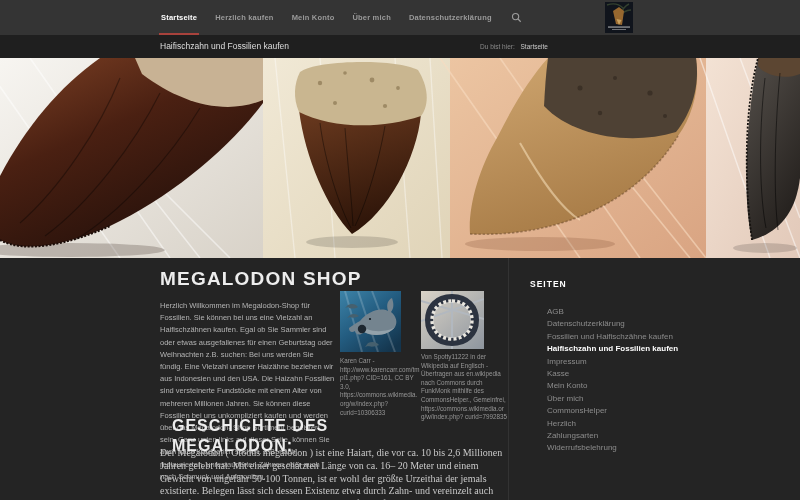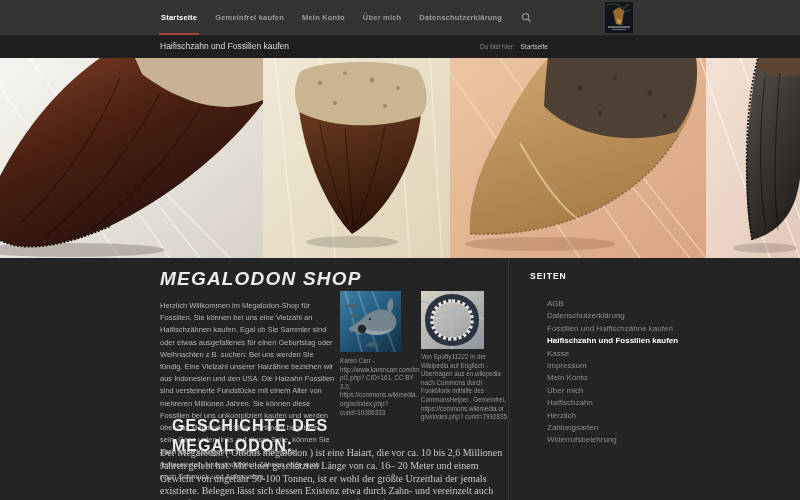--- a/index.html
+++ b/index.html
@@ -24,51 +24,51 @@
   .breadcrumb .crumb-current{color:#c9c9c9;margin-left:4px;cursor:pointer;}
 
   
   .hero{position:absolute;left:0;top:58px;width:800px;height:200px;}
 
   
   .content{position:absolute;left:0;top:258px;width:800px;height:242px;background:#242424;}
   .divider{position:absolute;left:508px;top:258px;width:1px;height:242px;background:#333333;}
 
   .shop-heading{position:absolute;left:160px;top:268px;margin:0;font-size:19px;font-weight:bold;
-    letter-spacing:1.2px;color:#ededed;font-style:italic;}
+    letter-spacing:1.2px;color:#ededed;}
   .intro{position:absolute;left:160px;top:300px;width:176px;font-size:7.5px;line-height:12.2px;color:#b3b3b3;}
 
   .fig-img-left{position:absolute;left:340px;top:291px;width:61px;height:61px;}
   .fig-cap-left{position:absolute;left:340px;top:357px;width:80px;font-size:6.3px;line-height:8.6px;
     color:#969696;word-wrap:break-word;}
   .fig-img-right{position:absolute;left:421px;top:291px;width:63px;height:58px;}
   .fig-cap-right{position:absolute;left:421px;top:353px;width:86px;font-size:6.3px;line-height:8.6px;
     color:#969696;word-wrap:break-word;}
 
   .history-heading{position:absolute;left:160px;top:404px;margin:12px;width:230px;font-size:16px;
     font-weight:bold;line-height:20px;letter-spacing:1px;color:#ededed;}
   .history-text{position:absolute;left:160px;top:447px;width:345px;
     font-family:"Liberation Serif","DejaVu Serif",serif;font-size:10px;line-height:12.8px;color:#c9c9c9;}
 
   
   .sidebar{position:absolute;left:530px;top:271px;width:130px;}
-  .sidebar-heading{margin:0 0 9px 0;font-size:8.5px;font-weight:bold;letter-spacing:1px;color:#ffffff;}
+  .sidebar-heading{margin:8px 0 9px 0;font-size:8.5px;font-weight:bold;letter-spacing:1px;color:#ffffff;}
   .sidebar-list{list-style:none;margin:17px;padding:0;}
   .sidebar-list li{font-size:8px;line-height:12.4px;color:#8c8c8c;cursor:pointer;white-space:nowrap;}
   .sidebar-list li.current{color:#fdfdfd;font-weight:bold;}
 </style>
 </head>
 <body>
 
 <div class="page">
 
   <div class="topnav">
     <div class="nav-list">
       <div class="nav-item active">Startseite</div>
-      <div class="nav-item">Gemeinfrei kaufen</div>
+      <div class="nav-item">Herzlich kaufen</div>
       <div class="nav-item">Mein Konto</div>
       <div class="nav-item">Über mich</div>
       <div class="nav-item">Datenschutzerklärung</div>
       <div class="nav-search">
         <svg width="11" height="11" viewBox="0 0 12 12">
           <circle cx="5" cy="5" r="3.4" fill="none" stroke="#9b9b9b" stroke-width="1.2"></circle>
           <line x1="7.6" y1="7.6" x2="10.6" y2="10.6" stroke="#9b9b9b" stroke-width="1.3"></line>
         </svg>
       </div>
     </div>
@@ -273,24 +273,24 @@
   <h2 class="history-heading">GESCHICHTE DES MEGALODON:</h2>
   <div class="history-text">Der Megalodon ( Otodus megalodon ) ist eine Haiart, die vor ca. 10 bis 2,6 Millionen Jahren gelebt hat. Mit einer geschätzten Länge von ca. 16– 20 Meter und einem Gewicht von ungefähr 50-100 Tonnen, ist er wohl der größte Urzeithai der jemals existierte. Belegen lässt sich dessen Existenz etwa durch Zahn- und vereinzelt auch Wirbelfunden. Funde von dessen Zähnen gibt es fast auf der</div>
 
   <div class="sidebar">
     <h3 class="sidebar-heading">SEITEN</h3>
     <ul class="sidebar-list">
       <li>AGB</li>
       <li>Datenschutzerklärung</li>
       <li>Fossilien und Haifischzähne kaufen</li>
       <li class="current">Haifischzahn und Fossilien kaufen</li>
+      <li>Impressum</li>
       <li>Kasse</li>
-      <li>Impressum</li>
       <li>Mein Konto</li>
       <li>Über mich</li>
-      <li>Haifischzahn</li>
+      <li>CommonsHelper</li>
       <li>Herzlich</li>
       <li>Zahlungsarten</li>
       <li>Widerrufsbelehrung</li>
     </ul>
   </div>
 
 </div>
 
 </body></html>

